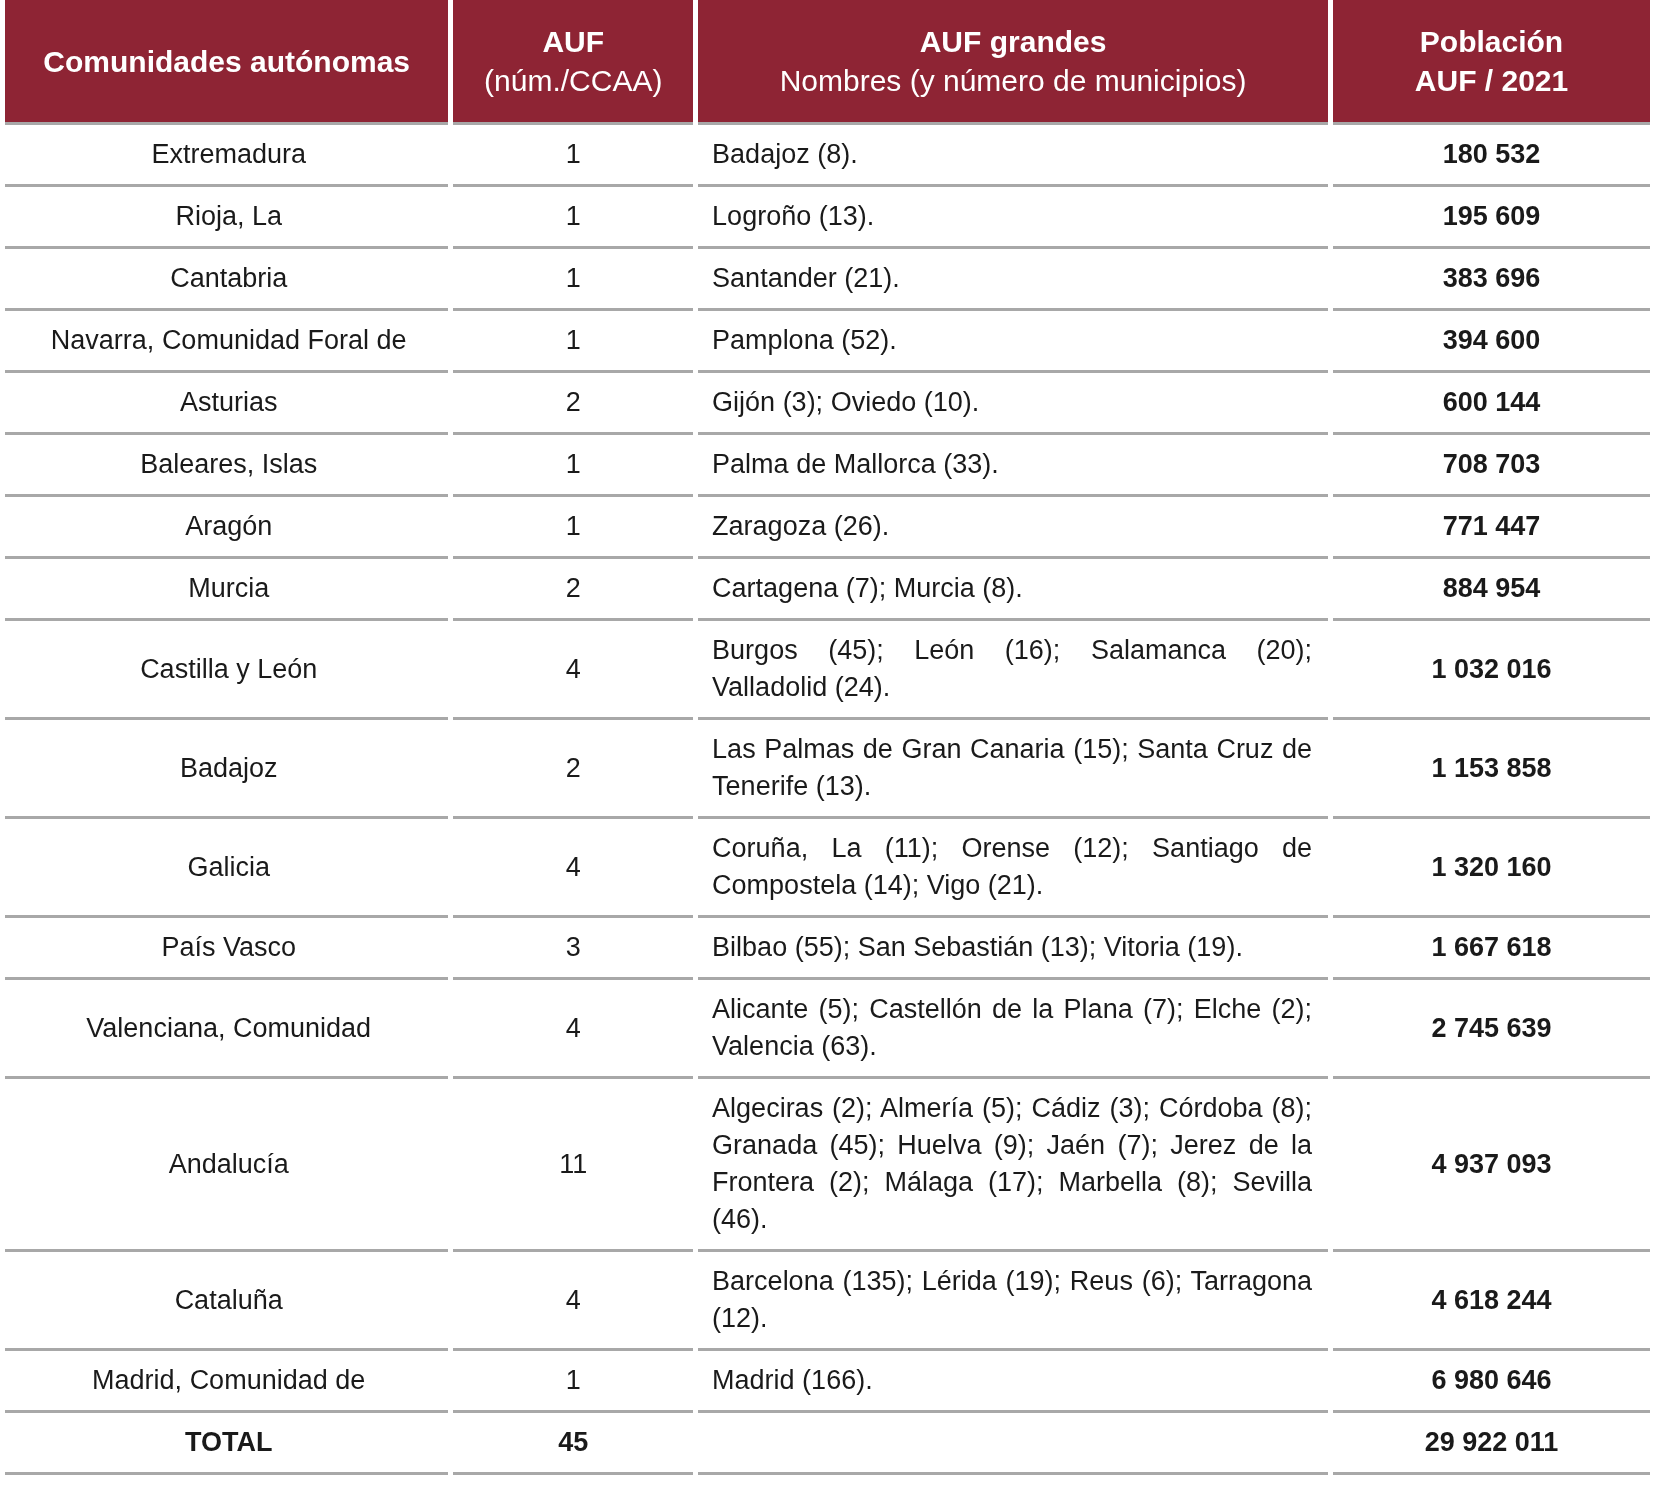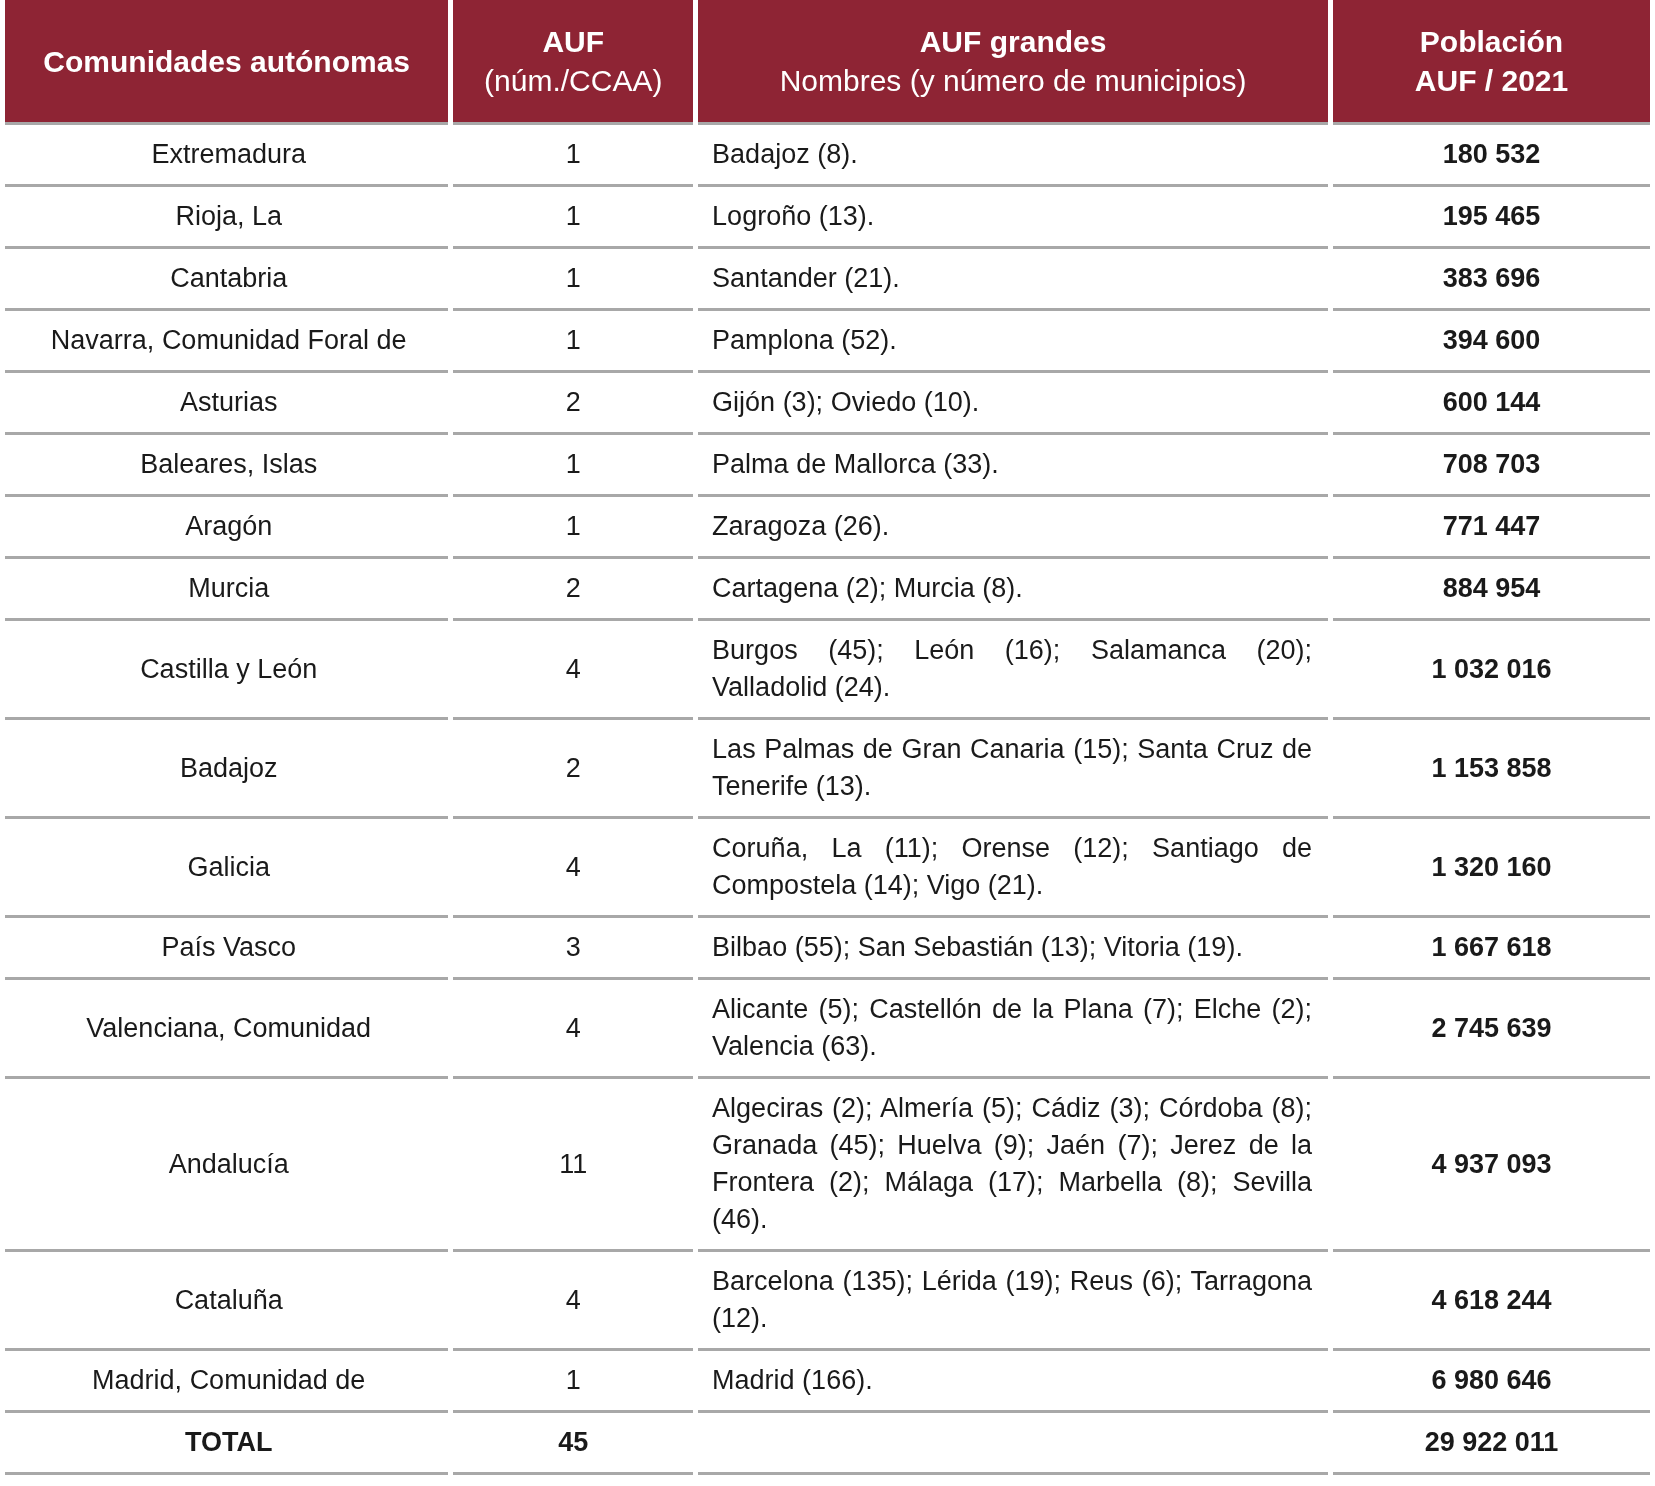--- a/index.html
+++ b/index.html
@@ -100,21 +100,21 @@
     <tr>
       <td class="cell-ccaa">Extremadura</td>
       <td class="cell-auf">1</td>
       <td class="cell-nombres">Badajoz (8).</td>
       <td class="cell-pob">180 532</td>
     </tr>
     <tr>
       <td class="cell-ccaa">Rioja, La</td>
       <td class="cell-auf">1</td>
       <td class="cell-nombres">Logroño (13).</td>
-      <td class="cell-pob">195 465</td>
+      <td class="cell-pob">195 609</td>
     </tr>
     <tr>
       <td class="cell-ccaa">Cantabria</td>
       <td class="cell-auf">1</td>
       <td class="cell-nombres">Santander (21).</td>
       <td class="cell-pob">383 696</td>
     </tr>
     <tr>
       <td class="cell-ccaa">Navarra, Comunidad Foral de</td>
       <td class="cell-auf">1</td>
@@ -135,21 +135,21 @@
     </tr>
     <tr>
       <td class="cell-ccaa">Aragón</td>
       <td class="cell-auf">1</td>
       <td class="cell-nombres">Zaragoza (26).</td>
       <td class="cell-pob">771 447</td>
     </tr>
     <tr>
       <td class="cell-ccaa">Murcia</td>
       <td class="cell-auf">2</td>
-      <td class="cell-nombres">Cartagena (2); Murcia (8).</td>
+      <td class="cell-nombres">Cartagena (7); Murcia (8).</td>
       <td class="cell-pob">884 954</td>
     </tr>
     <tr>
       <td class="cell-ccaa">Castilla y León</td>
       <td class="cell-auf">4</td>
       <td class="cell-nombres">Burgos (45); León (16); Salamanca (20); Valladolid (24).</td>
       <td class="cell-pob">1 032 016</td>
     </tr>
     <tr>
       <td class="cell-ccaa">Badajoz</td>

